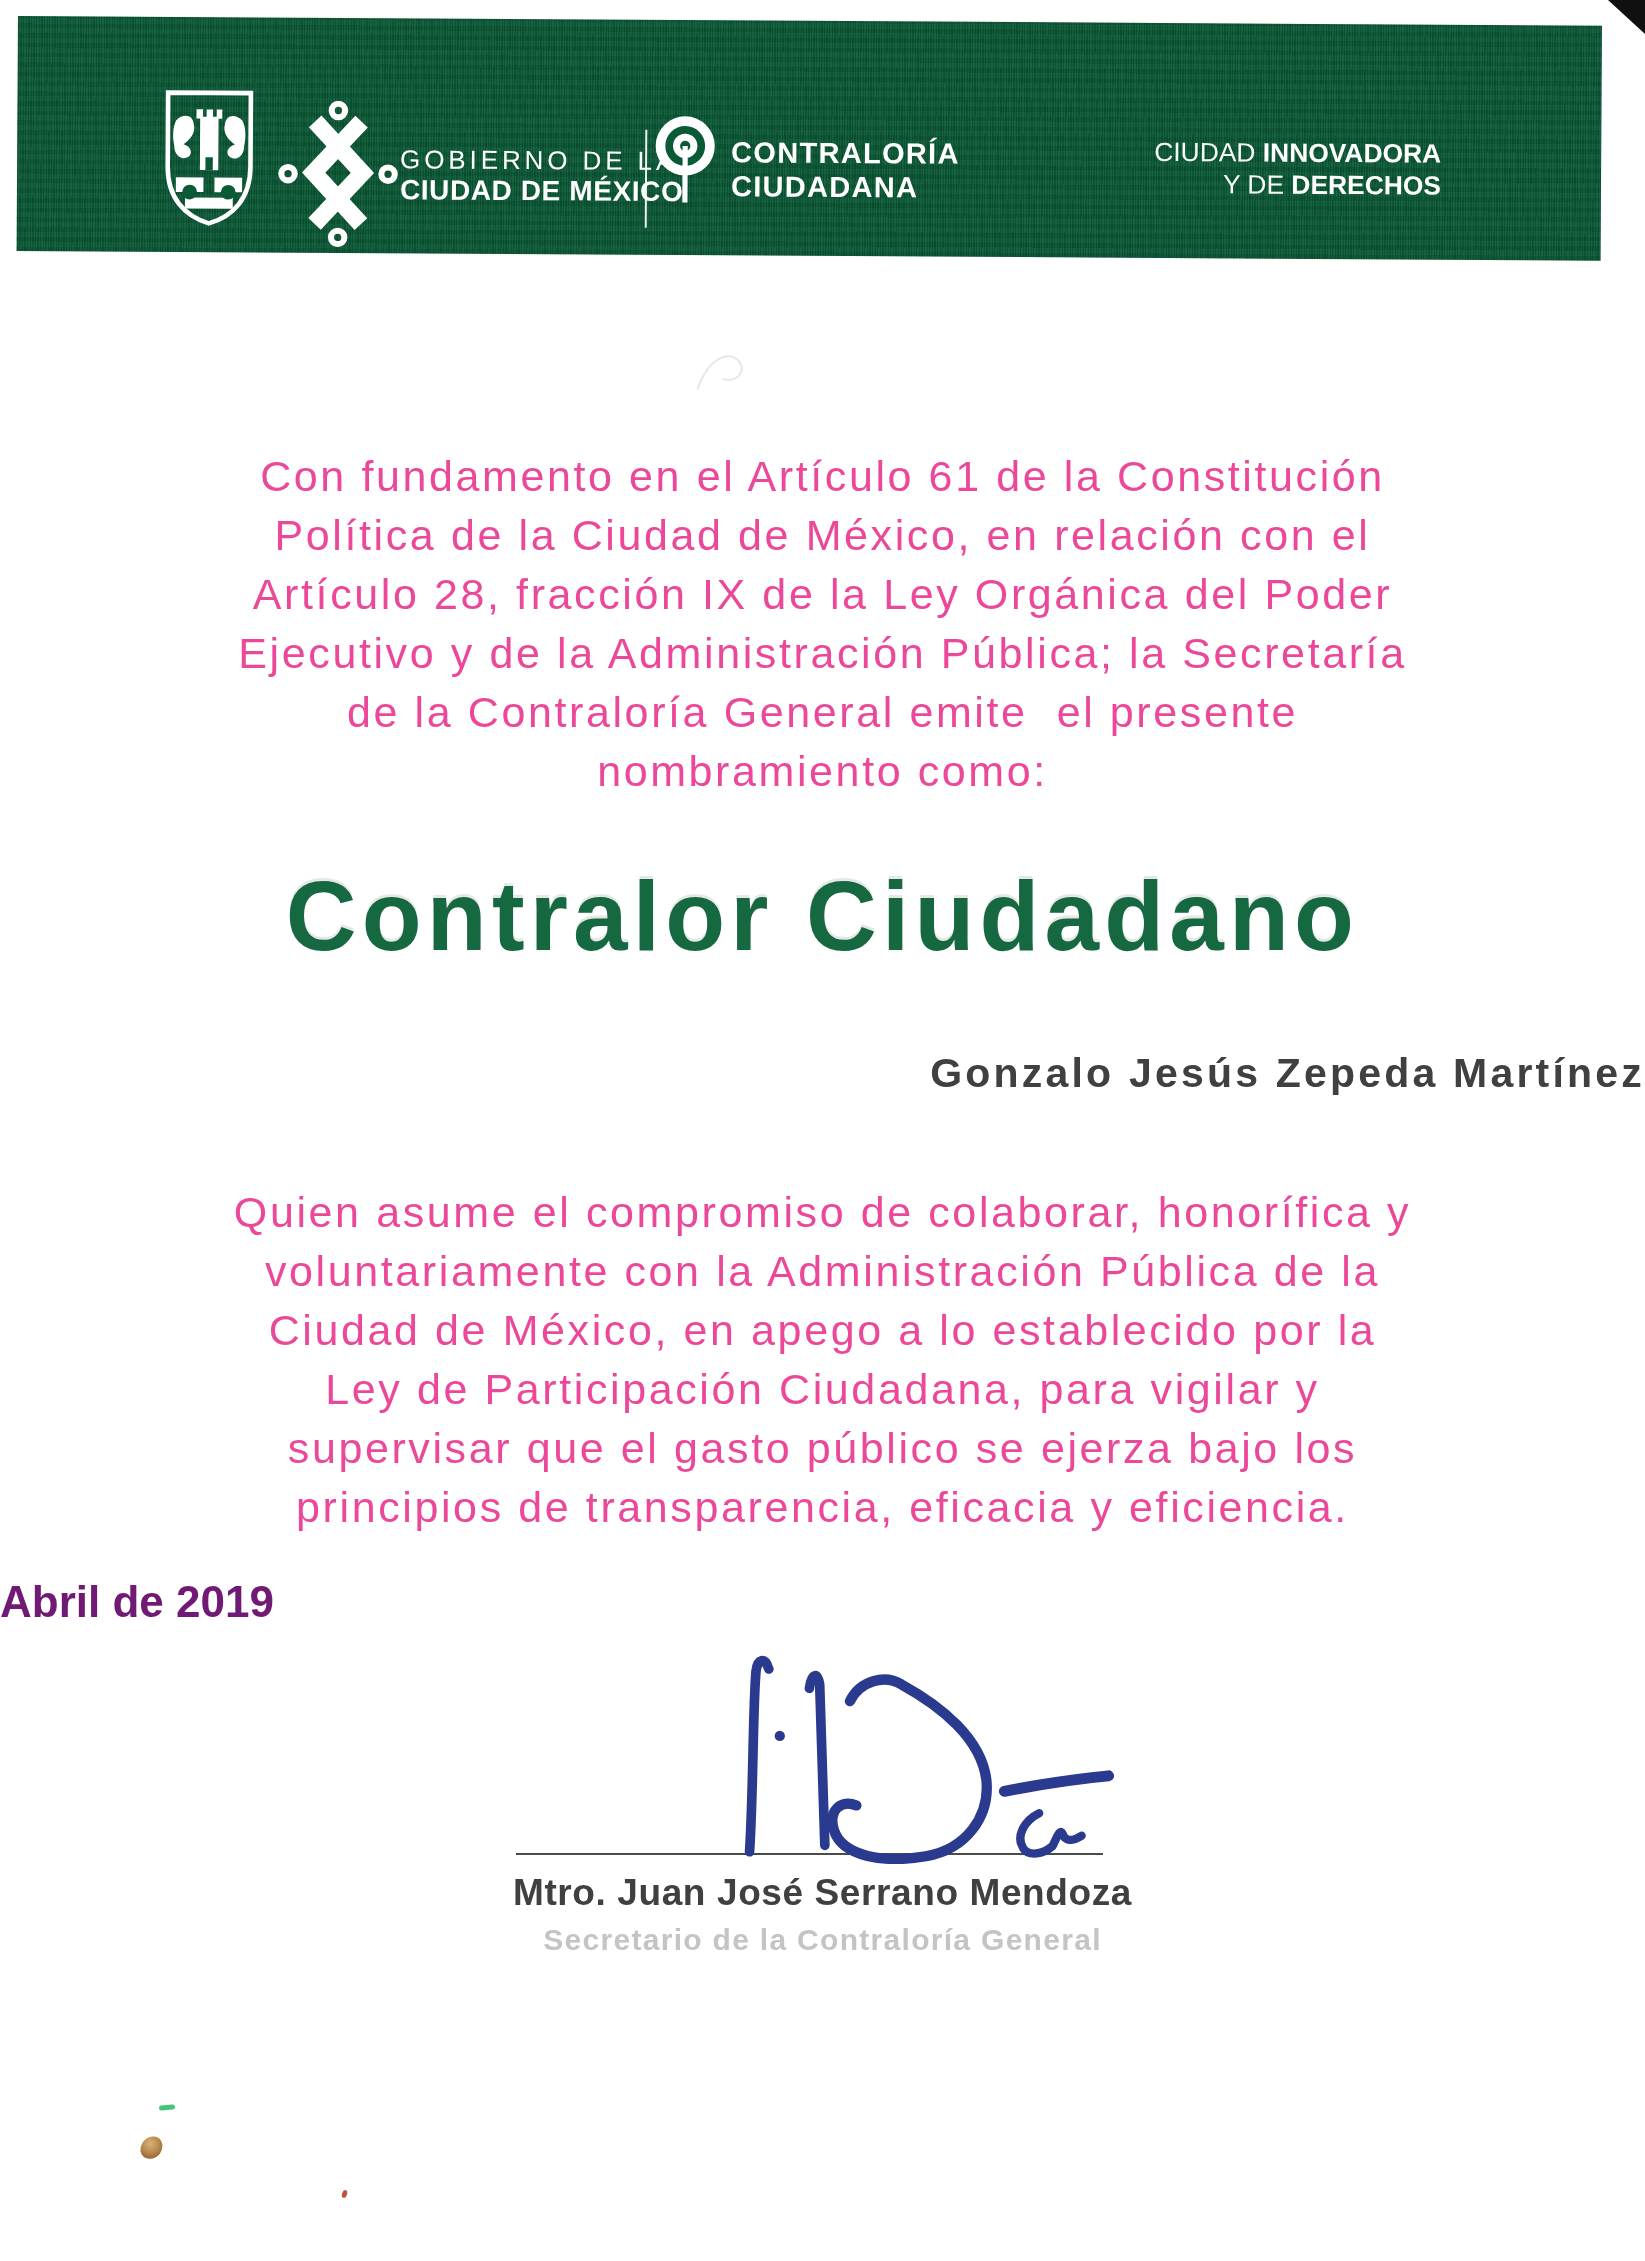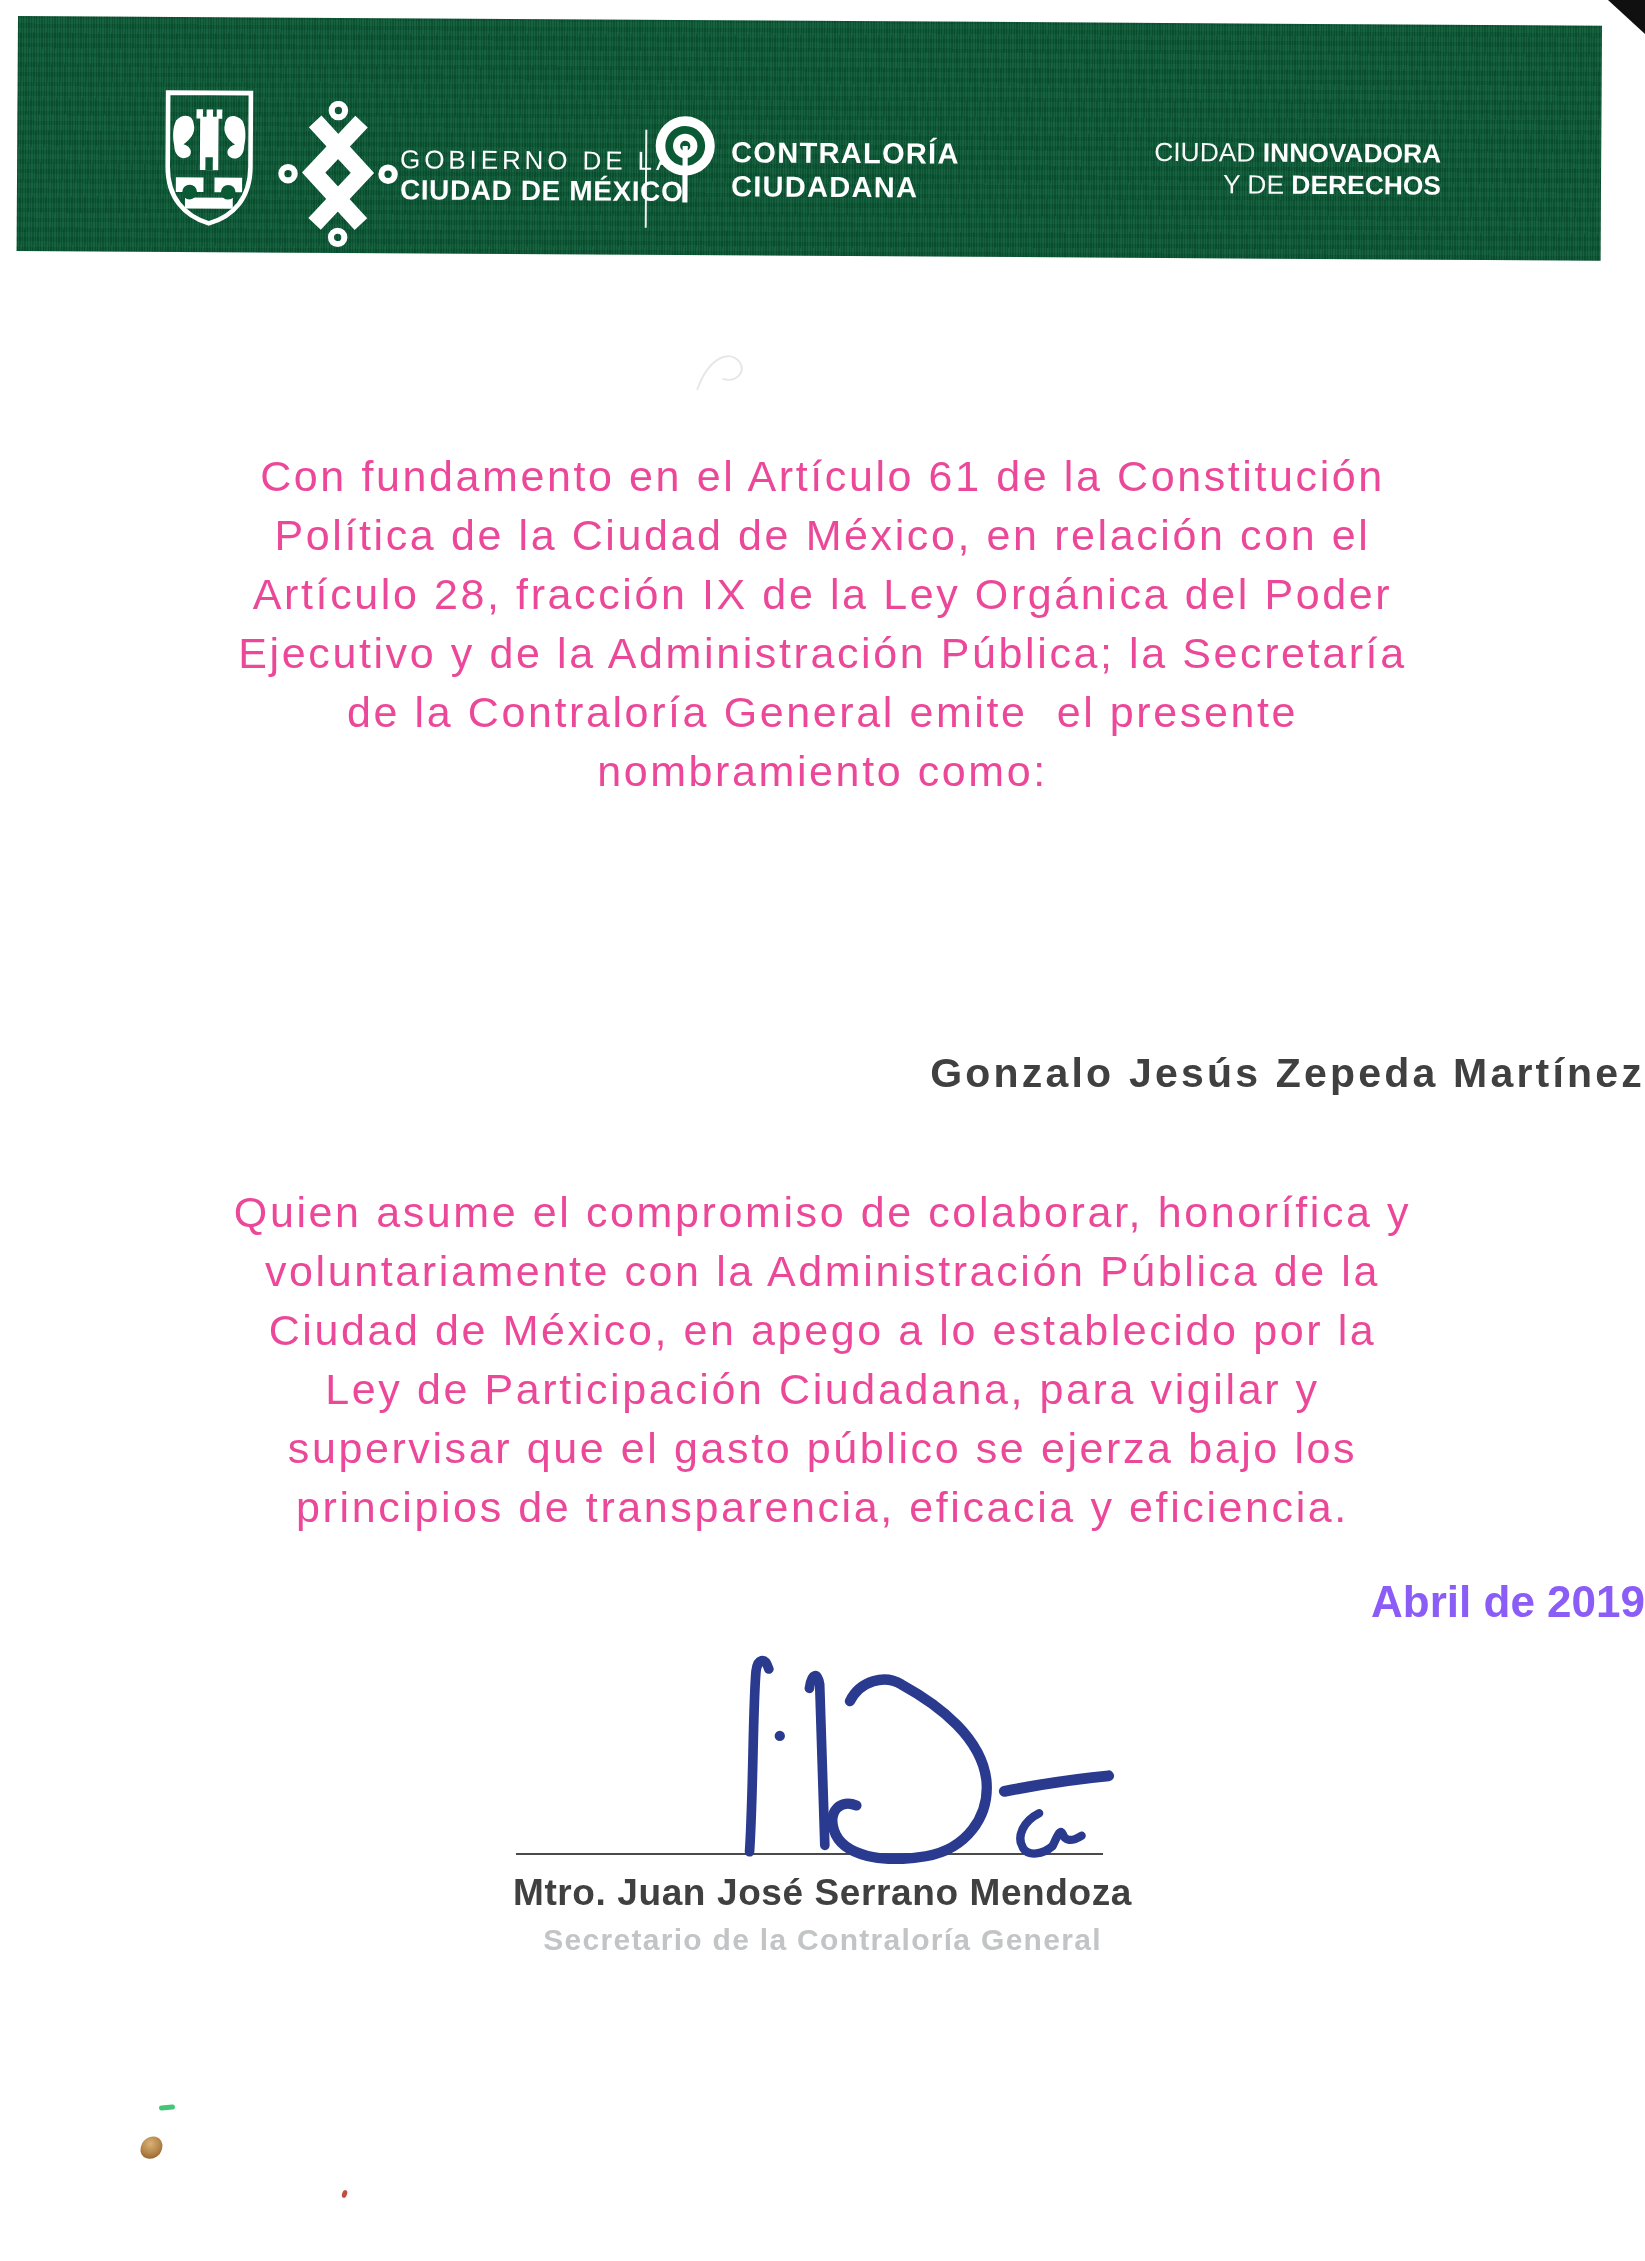--- a/index.html
+++ b/index.html
@@ -74,23 +74,23 @@
     white-space:nowrap;
   }
   .recipient{
     position:absolute;left:0;top:1051px;width:100%;
     text-align:right;
     font-size:41px;line-height:45px;font-weight:700;letter-spacing:3.2px;
     color:#404040;white-space:nowrap;
   }
   .issue-date{
     position:absolute;left:0;top:1579px;width:100%;
-    text-align:right;
+    text-align:left;
     font-size:44px;line-height:46px;font-weight:700;letter-spacing:0px;
-    color:#8b5cf6;white-space:nowrap;
+    color:#701a75;white-space:nowrap;
   }
 
   
   .sig-line{
     position:absolute;left:516px;top:1853px;width:587px;height:1.9px;
     background:#4a4a4a;
   }
   .signature{position:absolute;left:722px;top:1642px;z-index:3;}
   .signer{
     position:absolute;left:0;top:1872px;width:100%;
@@ -180,20 +180,21 @@
     </div>
   </header>
 
   <p class="para para-legal">Con fundamento en el Artículo 61 de la Constitución
 Política de la Ciudad de México, en relación con el
 Artículo 28, fracción IX de la Ley Orgánica del Poder
 Ejecutivo y de la Administración Pública; la Secretaría
 de la Contraloría General emite  el presente
 nombramiento como:</p>
 
+  <h1 class="doc-title">Contralor Ciudadano</h1>
 
   <div class="recipient">Gonzalo Jesús Zepeda Martínez</div>
 
   <p class="para para-commit">Quien asume el compromiso de colaborar, honorífica y
 voluntariamente con la Administración Pública de la
 Ciudad de México, en apego a lo establecido por la
 Ley de Participación Ciudadana, para vigilar y
 supervisar que el gasto público se ejerza bajo los
 principios de transparencia, eficacia y eficiencia.</p>
 

